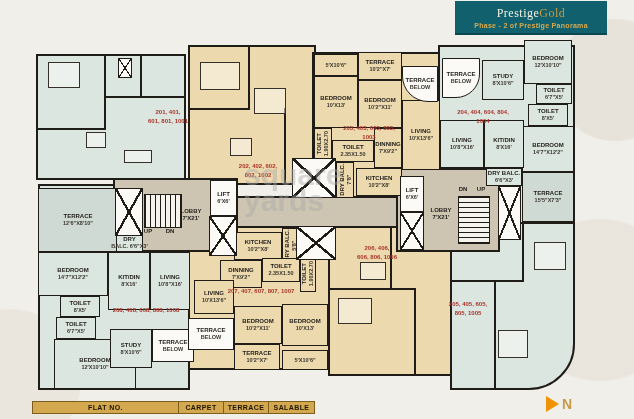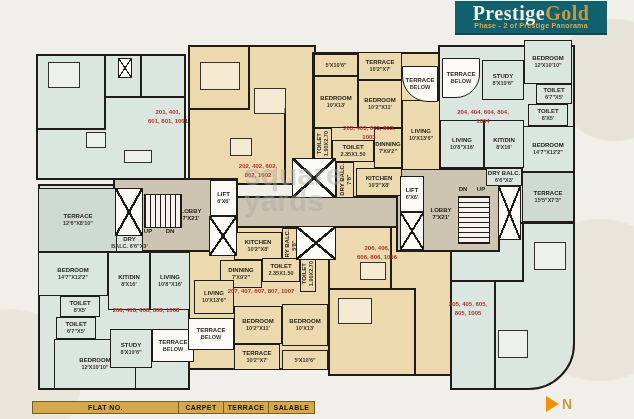--- a/index.html
+++ b/index.html
@@ -36,21 +36,21 @@
   .treads-v{background-image:repeating-linear-gradient(90deg,#201d19 0 1px,transparent 1px 5px);}
   .treads-h{background-image:repeating-linear-gradient(0deg,#201d19 0 1px,transparent 1px 5px);}
   .furn{position:absolute;border:1px solid #35302a;background:rgba(255,255,255,.45);box-sizing:border-box;}
   .flatnum{position:absolute;font-size:6px;font-weight:bold;color:#a93529;text-align:center;
            line-height:1.45;display:flex;flex-direction:column;justify-content:center;z-index:6;}
   .slabel{position:absolute;font-size:6px;font-weight:bold;color:#25221e;text-align:center;
           line-height:1.25;display:flex;flex-direction:column;justify-content:center;z-index:6;}
   #brand-box{position:absolute;left:455px;top:1px;width:152px;height:32px;background:#10606d;
              border-bottom:2px solid #0a4752;display:flex;flex-direction:column;align-items:center;
              justify-content:center;z-index:10;}
-  #brand-line{font-family:"Liberation Serif", serif;font-weight:bold;font-size:20px;line-height:15px;letter-spacing:.5px;}
+  #brand-line{font-family:"Liberation Serif", serif;font-weight:normal;font-size:12px;line-height:15px;letter-spacing:.5px;}
   #brand-prestige{color:#f4f0e2;}
   #brand-gold{color:#c9993f;}
   #brand-sub{font-size:7px;font-weight:bold;color:#d9a94e;letter-spacing:.3px;margin-top:1px;}
   #watermark{position:absolute;left:244px;top:162px;width:140px;z-index:8;pointer-events:none;
              font-size:30px;font-weight:bold;color:rgba(170,170,170,.45);line-height:26px;text-align:left;}
   #legend{position:absolute;left:32px;top:401px;height:13px;display:flex;z-index:10;
           border:1px solid #7d5f1d;box-sizing:border-box;background:#d3a84e;}
   .legend-cell{display:flex;align-items:center;justify-content:center;font-size:7px;font-weight:bold;
                color:#1f1503;border-right:1px solid #7d5f1d;box-sizing:border-box;letter-spacing:.4px;}
   .legend-cell:last-child{border-right:none;}

